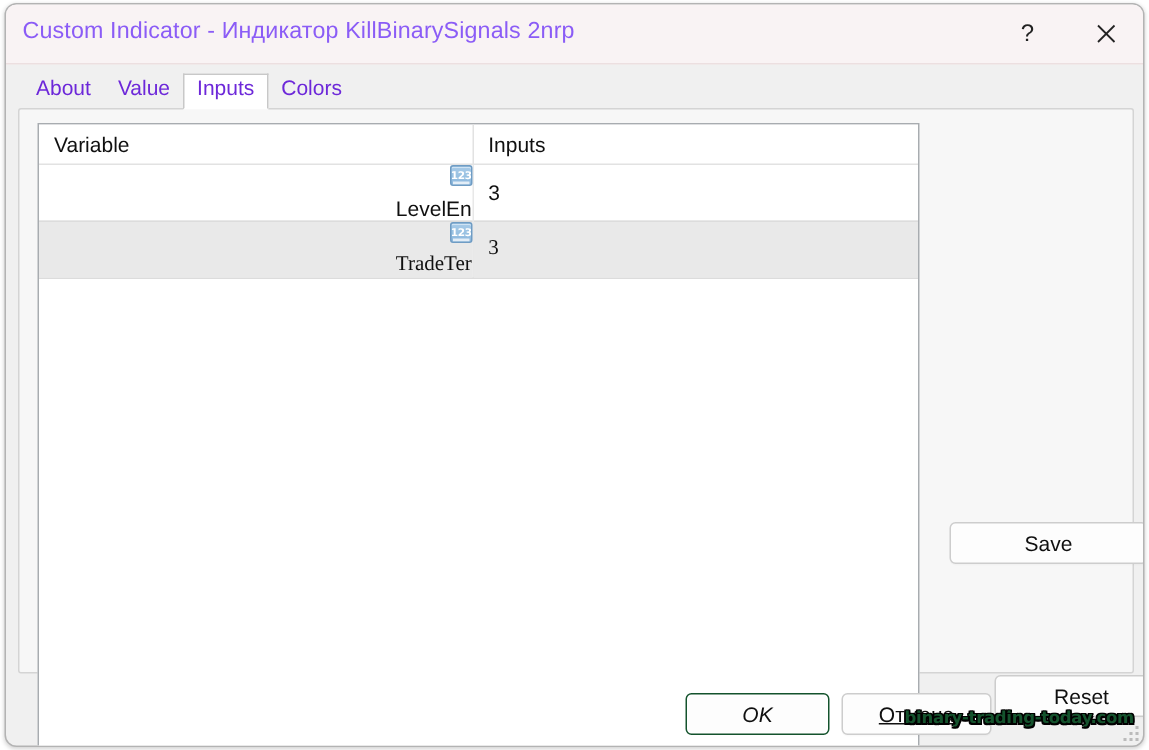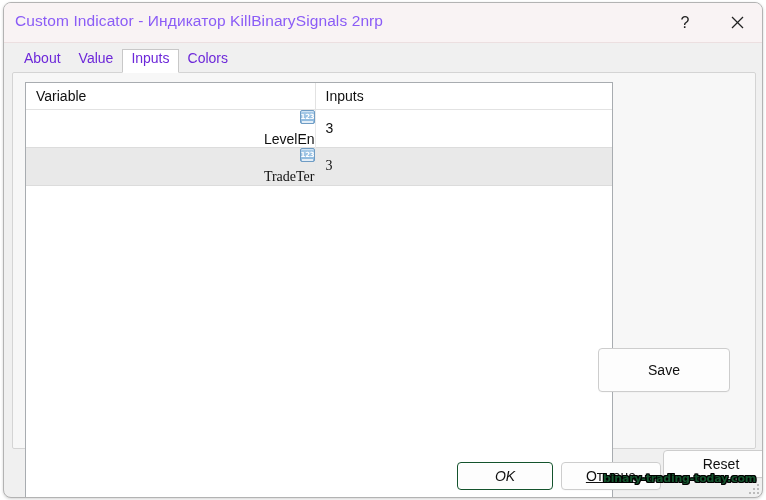--- a/index.html
+++ b/index.html
@@ -162,21 +162,21 @@
     border-radius: 4px;
     font-family: "Liberation Sans", sans-serif;
     font-size: 14px;
     color: #101010;
     display: flex; align-items: center; justify-content: center;
     cursor: default;
     box-shadow: 0 1px 0 rgba(0,0,0,0.02);
   }
 
   #btn-load { position: absolute; left: 612px; top: 303px; width: 132px; height: 28px; }
-  #btn-save { position: absolute; left: 594px; top: 345px; width: 132px; height: 44px; align-items: center; }
+  #btn-save { position: absolute; left: 629px; top: 345px; width: 132px; height: 28px; align-items: center; }
 
   
   #btn-ok {
     position: absolute; left: 453px; top: 459px;
     width: 96px; height: 28px;
     border: 1px solid #14532d;
     box-shadow: 0 0 0 1px #ffffff inset;
     font-style: italic;
   }
   #btn-cancel { position: absolute; left: 557px; top: 459px; width: 100px; height: 28px; text-decoration: underline; }

